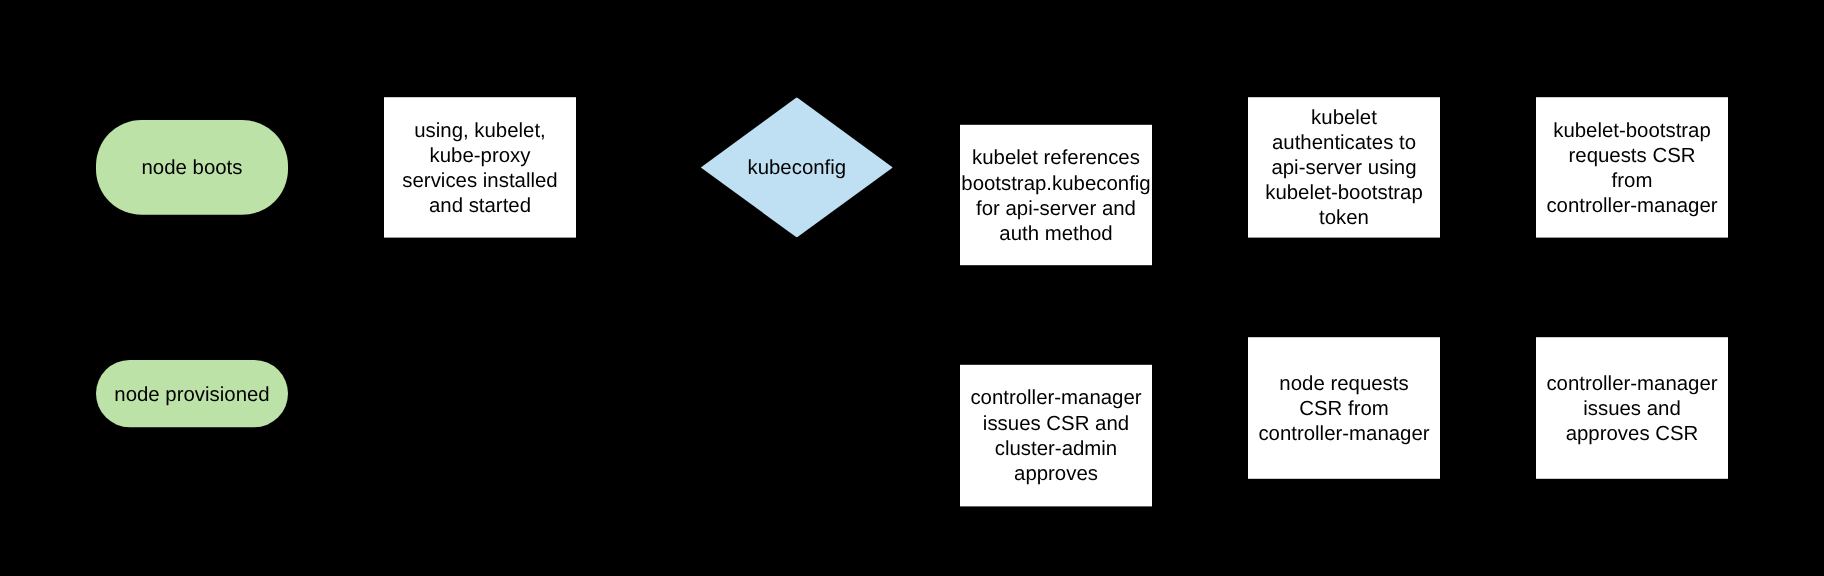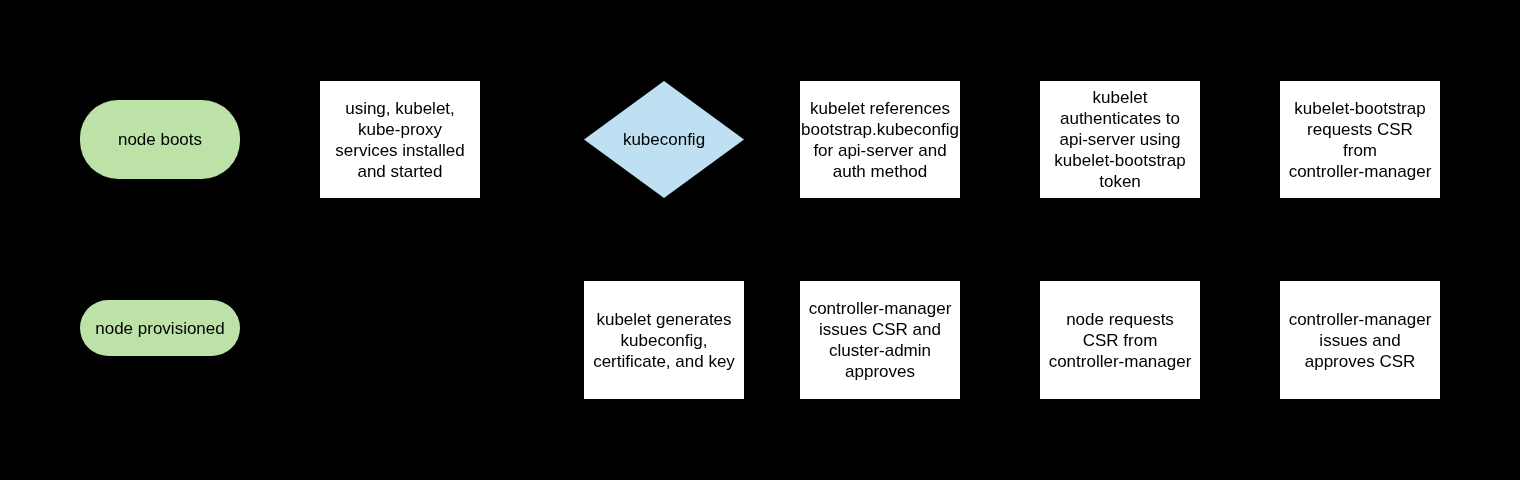--- a/index.html
+++ b/index.html
@@ -43,21 +43,21 @@
     background: var(--process, #ffffff);
   }
   .decision {
     background: var(--decision, #bfe0f2);
     clip-path: polygon(50% 0%, 100% 50%, 50% 100%, 0% 50%);
   }
   
   .c1 { left: 80px; }
   .c2 { left: 320px; }
   .c3 { left: 584px; }
-  .c4 { left: 800px; }
+  .c4 { left: 800px; margin-top: 23px; }
   .c5 { left: 1040px; }
   .c6 { left: 1280px; }
   
   .r1 { top: 81px;  height: 117px; }
   .r2 { top: 281px; height: 118px; }
   
   .terminal.r1 { top: 100px; height: 79px; }
   .terminal.r2 { top: 300px; height: 56px; }
 </style>
 </head>
@@ -100,25 +100,20 @@
 requests CSR
 from
 controller-manager</span>
   </div>
 
   <div class="node terminal r2 c1">
     <span class="label">node provisioned</span>
   </div>
 
 
-  <div class="node process r2 c3">
-    <span class="label">kubelet generates
-kubeconfig,
-certificate, and key</span>
-  </div>
 
   <div class="node process r2 c4">
     <span class="label">controller-manager
 issues CSR and
 cluster-admin
 approves</span>
   </div>
 
   <div class="node process r2 c5">
     <span class="label">node requests

